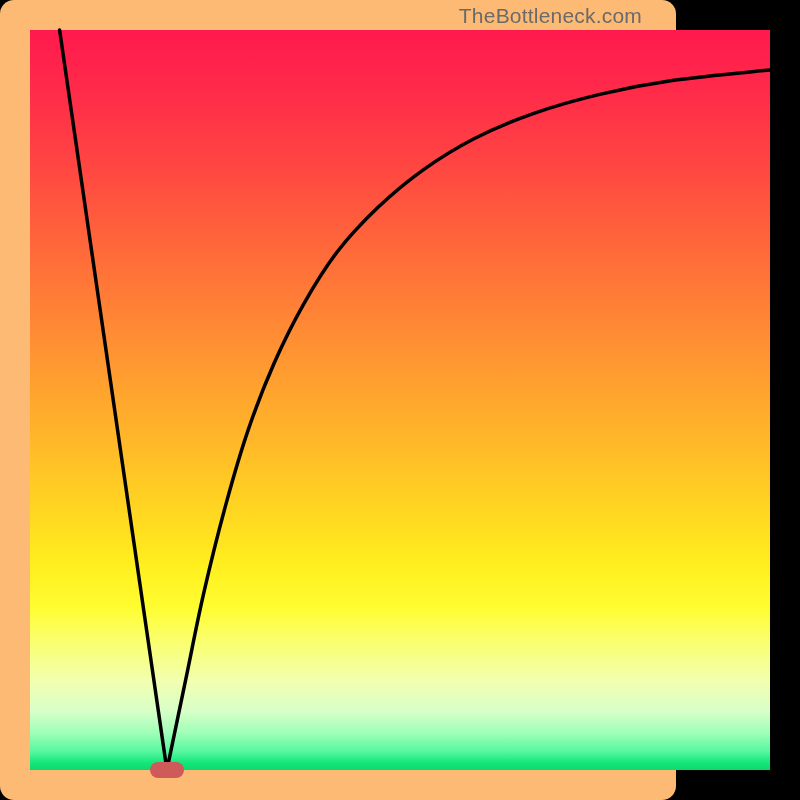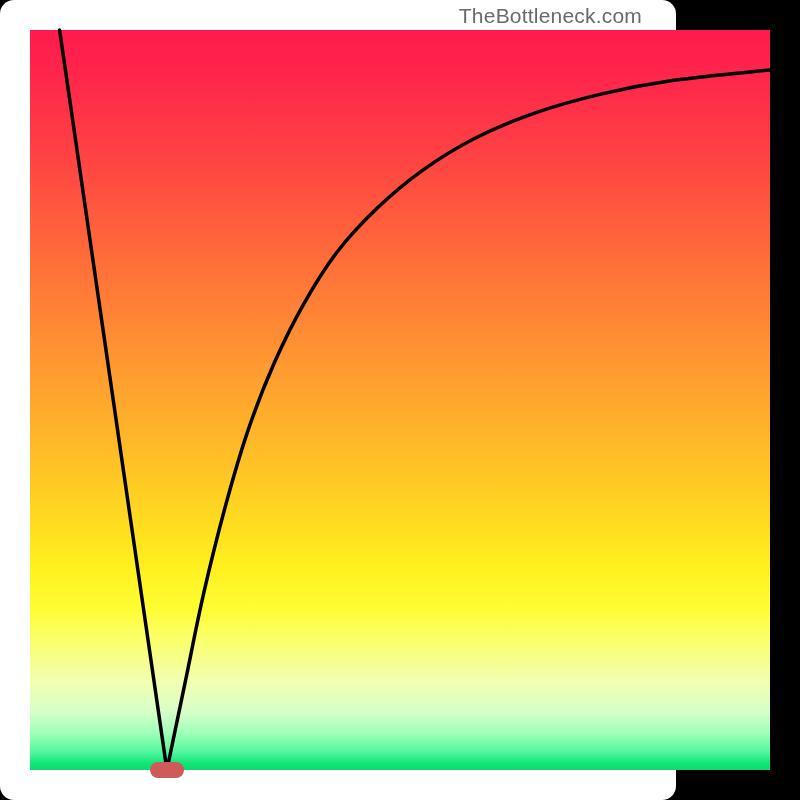--- a/index.html
+++ b/index.html
@@ -8,21 +8,21 @@
     width: 800px;
     height: 800px;
     background: #000;
     overflow: hidden;
     font-family: Arial, Helvetica, sans-serif;
   }
   .frame {
     position: relative;
     width: 676px;
     height: 800px;
-    background: #ffffff;
+    background: #fdba74;
     border-radius: 14px;
   }
   .plot-area {
     position: absolute;
     left: 30px;
     top: 30px;
     width: 740px;
     height: 740px;
     background: linear-gradient(to bottom,
       #ff1a4d 0%,

